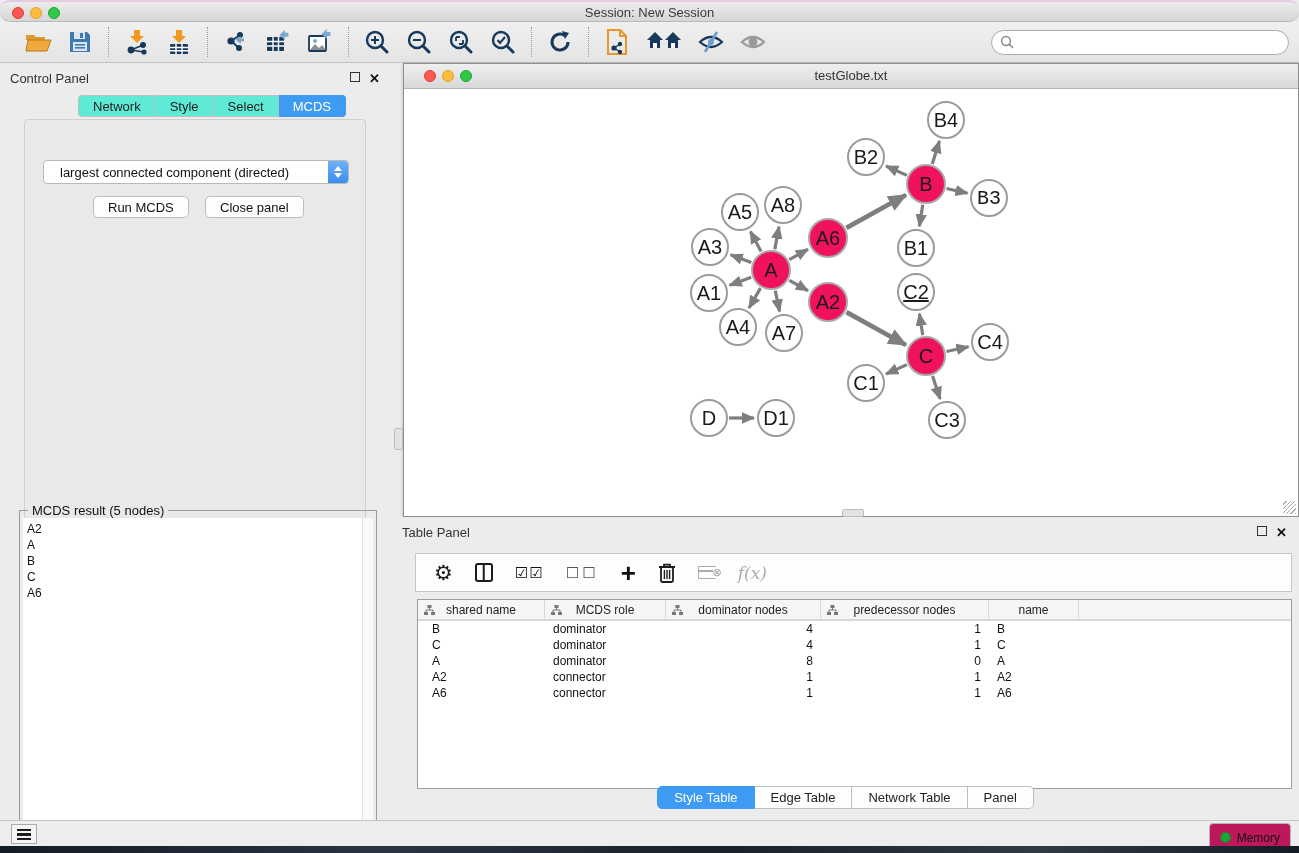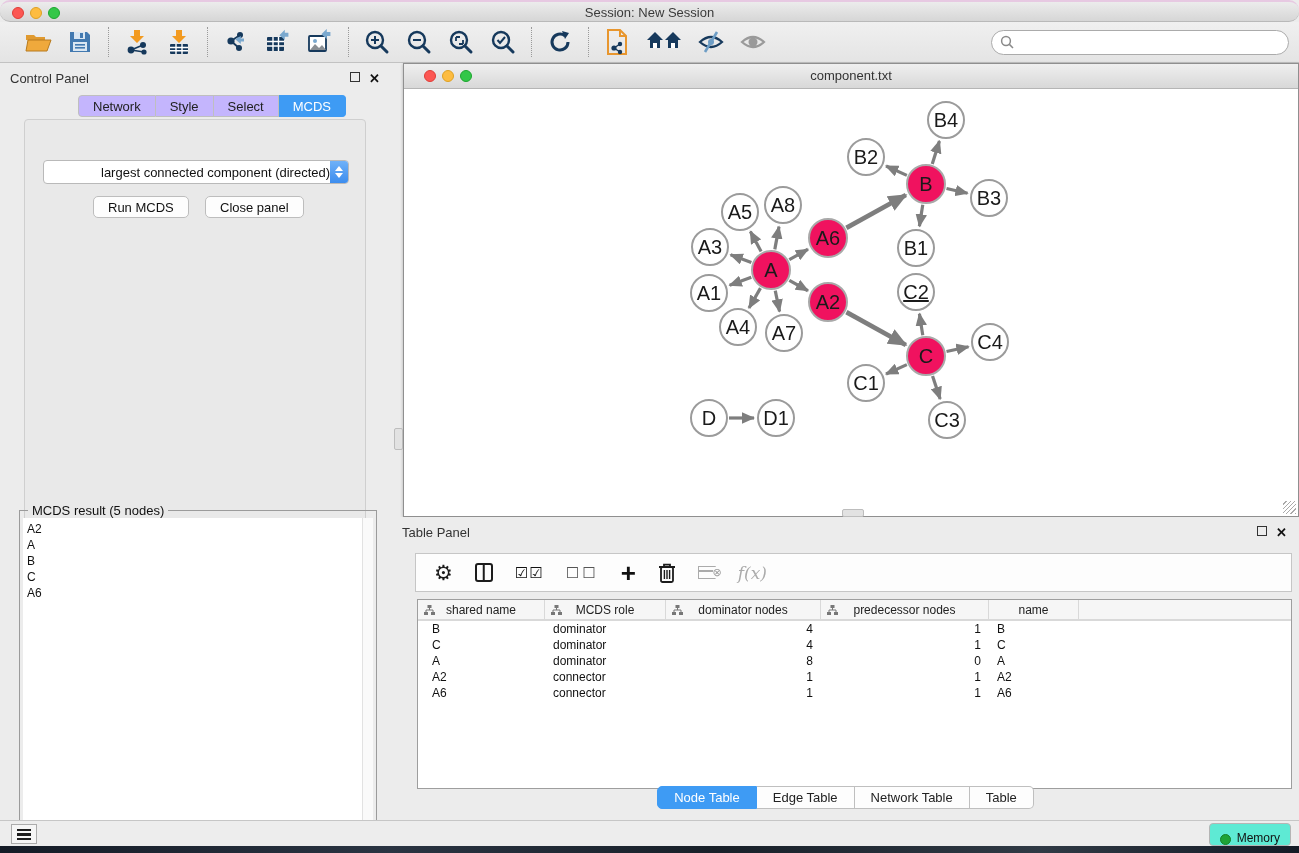--- a/index.html
+++ b/index.html
@@ -25,29 +25,29 @@
   #search-icon { position:absolute; left:9px; top:5px; width:14px; height:14px; }
 
   
   #control-panel { position:absolute; left:0; top:63px; width:392px; height:757px; background:#ECECEC; }
   .panel-header { position:absolute; left:10px; top:8px; font-size:13px; color:#333; }
   .panel-ctl { position:absolute; top:8px; font-size:12px; color:#222; }
   .float-box { width:10px; height:10px; border:1.5px solid #333; display:inline-block; }
   .close-x { font-weight:bold; font-size:13px; color:#111; }
 
   #cp-tabs { position:absolute; left:78px; top:32px; height:22px; display:flex; }
-  .cp-tab { padding:2px 14px; font-size:13px; background:#c4b5fd; border:1px solid #BFBFBF; border-left:none; color:#222; display:flex; align-items:center; }
+  .cp-tab { padding:2px 14px; font-size:13px; background:#5eead4; border:1px solid #BFBFBF; border-left:none; color:#222; display:flex; align-items:center; }
   .cp-tab:first-child { border-left:1px solid #BFBFBF; border-radius:4px 0 0 4px; }
   .cp-tab:last-child { border-radius:0 4px 4px 0; }
   .cp-tab.active { background:#3E9BF4; border-color:#3E9BF4; color:#fff; }
 
   #cp-content { position:absolute; left:24px; top:56px; width:342px; height:745px; background:#E9E9E9; border:1px solid #CFCFCF; border-radius:4px; }
   #opt-label { position:absolute; left:0; right:0; top:15px; text-align:center; font-size:13px; color:#1a1a1a; }
   #criterion-select { position:absolute; left:18px; top:40px; width:306px; height:24px; background:#fff; border:1px solid #B9B9B9; border-radius:4px; display:flex; align-items:center; }
-  #criterion-select .val { flex:1; font-size:13px; padding-left:16px; color:#111; white-space:nowrap;margin-left:41px; }
+  #criterion-select .val { flex:1; font-size:13px; padding-left:16px; color:#111; white-space:nowrap; }
   #criterion-select .stepper { width:20px; height:22px; background:linear-gradient(#6FB1F8,#3C8DEE); border-radius:0 3px 3px 0; display:flex; flex-direction:column; align-items:center; justify-content:center; gap:2px; }
   .chev { width:0; height:0; border-left:4px solid transparent; border-right:4px solid transparent; }
   .chev.up { border-bottom:5px solid #fff; }
   .chev.down { border-top:5px solid #fff; }
 
   .cp-btn { position:absolute; top:76px; height:22px; background:#FDFDFD; border:1px solid #BDBDBD; border-radius:5px; font-size:13px; color:#111; padding:0 14px; display:flex; align-items:center; }
   #run-btn { left:68px; }
   #close-btn { left:180px; }
 
   #result-box { position:absolute; left:-6px; top:390px; width:358px; height:340px; border:1px solid #9B9B9B; background:transparent; }
@@ -99,21 +99,21 @@
   .tp-tab { padding:2px 16px; font-size:13px; background:#FDFDFD; border:1px solid #BFBFBF; border-left:none; color:#222; display:flex; align-items:center; }
   .tp-tab:first-child { border-left:1px solid #BFBFBF; border-radius:5px 0 0 5px; }
   .tp-tab:last-child { border-radius:0 5px 5px 0; }
   .tp-tab.active { background:#3E9BF4; border-color:#3E9BF4; color:#fff; }
 
   
   #statusbar { position:absolute; left:0; top:820px; width:1299px; height:26px; background:#EDEDED; border-top:1px solid #C6C6C6; }
   #list-btn { position:absolute; left:11px; top:3px; width:26px; height:20px; background:#F5F5F5; border:1px solid #ABABAB; display:flex; align-items:center; justify-content:center; }
   .list-glyph { width:14px; height:11px;
     background:repeating-linear-gradient(#1c1c1c 0 2.2px, transparent 2.2px 4.4px); }
-  #memory-btn { position:absolute; right:8px; top:2px; height:23px; background:#5eead4; border:1px solid #B5B5B5; border-radius:4px; display:flex; align-items:flex-end; gap:6px; padding:0 10px; font-size:12px; color:#111; }
+  #memory-btn { position:absolute; right:8px; top:2px; height:29px; background:#be185d; border:1px solid #B5B5B5; border-radius:4px; display:flex; align-items:center; gap:6px; padding:0 10px; font-size:12px; color:#111; }
   #memory-dot { width:11px; height:11px; border-radius:50%; background:#1EA336; border:1px solid #148028; }
   #desktop-strip { position:absolute; left:0; top:846px; width:1299px; height:7px;
     background:linear-gradient(90deg,#141b26,#2a3442 30%,#182029 55%,#303a45 80%,#141b26); }
 </style>
 </head>
 <body>
 
 <div id="titlebar">
   <span class="tl red" style="left:12px"></span>
   <span class="tl yellow" style="left:30px"></span>
@@ -310,21 +310,21 @@
       <div id="result-scroll"></div>
     </div>
   </div>
 </div>
 
 <div id="net-frame">
   <div id="net-titlebar">
     <span class="tl red" style="left:20px; top:6px"></span>
     <span class="tl yellow" style="left:38px; top:6px"></span>
     <span class="tl green" style="left:56px; top:6px"></span>
-    <div class="title">component.txt</div>
+    <div class="title">testGlobe.txt</div>
   </div>
   <div id="net-canvas">
       <svg class="edges" width="894" height="428">
         <defs>
           <marker id="arrow" markerWidth="4.2" markerHeight="3.6" refX="3.8" refY="1.8" orient="auto">
             <path d="M0,0 L4.2,1.8 L0,3.6 Z" fill="#7E7E7E"></path>
           </marker>
         </defs>
         <line x1="357.10107730506843" y1="162.47943495786996" x2="346.3702999661188" y2="142.4024967108029" stroke="#7E7E7E" stroke-width="3.2" marker-end="url(#arrow)"></line>
         <line x1="370.8124970685782" y1="160.34897421186824" x2="375.00595545196575" y2="137.63440796851899" stroke="#7E7E7E" stroke-width="3.2" marker-end="url(#arrow)"></line>
@@ -348,21 +348,21 @@
       </svg>
       <div class="gnode" style="left: 523px; top: 12px; width: 38px; height: 38px;">
         <span>B4</span>
       </div>
       <div class="gnode" style="left: 443px; top: 49px; width: 38px; height: 38px;">
         <span>B2</span>
       </div>
       <div class="gnode selected" style="left: 502px; top: 75px; width: 40px; height: 40px;">
         <span>B</span>
       </div>
-      <div class="gnode" style="left: 566px; top: 90px; width: 38px; height: 38px;">
+      <div class="gnode" style="left: 566px; top: 90px; width: 38px; height: 38px; font-family: Liberation Mono, monospace;">
         <span>B3</span>
       </div>
       <div class="gnode" style="left: 360px; top: 97px; width: 38px; height: 38px;">
         <span>A8</span>
       </div>
       <div class="gnode" style="left: 317px; top: 104px; width: 38px; height: 38px;">
         <span>A5</span>
       </div>
       <div class="gnode selected" style="left: 404px; top: 129px; width: 40px; height: 40px;">
         <span>A6</span>
@@ -535,24 +535,24 @@
           <div class="td c0">A6</div>
           <div class="td c1">connector</div>
           <div class="td c2 num">1</div>
           <div class="td c3 num">1</div>
           <div class="td c4">A6</div>
         </div>
       </div>
   </div>
 
   <div id="tp-tabs">
-    <div class="tp-tab active">Node Table</div>
+    <div class="tp-tab active">Style Table</div>
     <div class="tp-tab">Edge Table</div>
     <div class="tp-tab">Network Table</div>
-    <div class="tp-tab">Table</div>
+    <div class="tp-tab">Panel</div>
   </div>
 </div>
 
 <div id="statusbar">
   <div id="list-btn">
       <span class="list-glyph"></span>
     </div>
   <div id="memory-btn">
     <span id="memory-dot"></span>
     <span>Memory</span>

